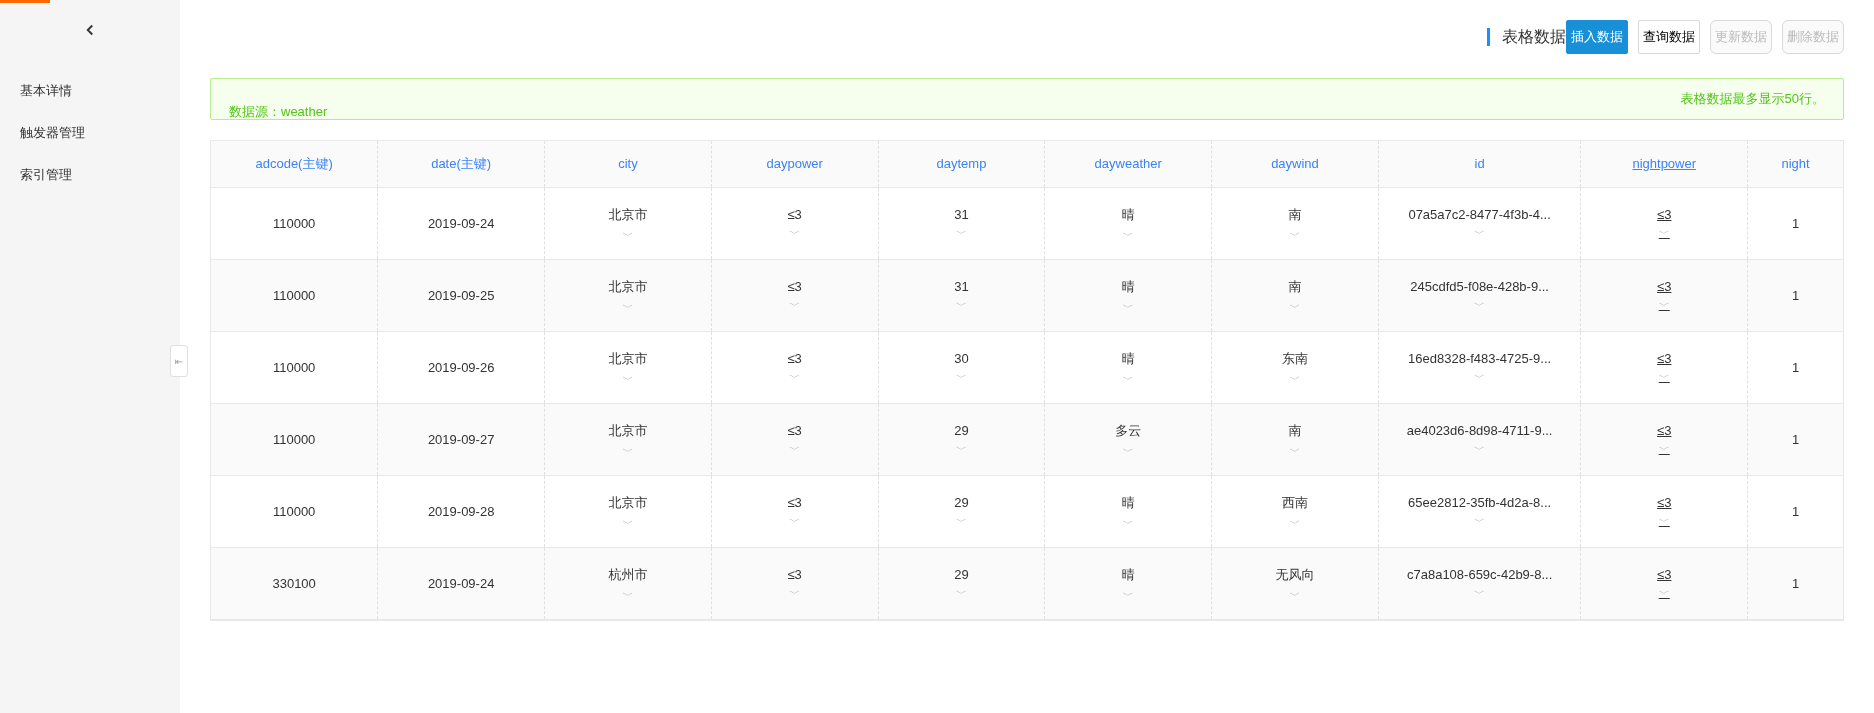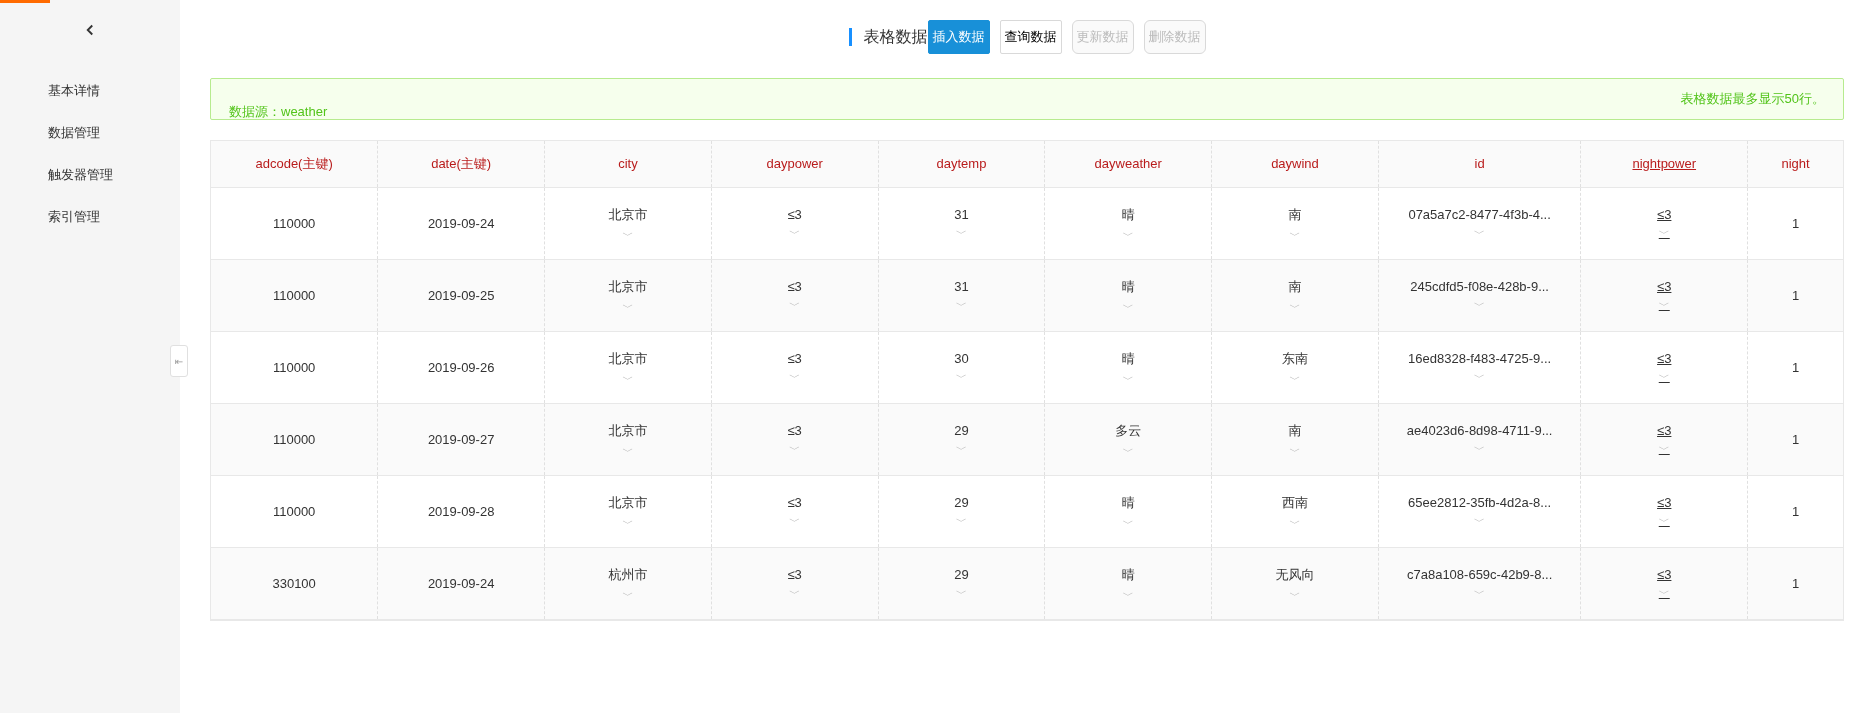--- a/index.html
+++ b/index.html
@@ -1,39 +1,39 @@
 <!DOCTYPE html>
 <html><head>
 <meta charset="utf-8">
 <style>
 * { margin: 0; padding: 0; box-sizing: border-box; }
 body { font-family: "Microsoft YaHei", "PingFang SC", Arial, sans-serif; font-size: 13px; color: #333; background: #fff; }
 .container { display: flex; width: 1874px; height: 713px; }
 .sidebar { width: 180px; background: #f5f5f5; flex-shrink: 0; display: flex; flex-direction: column; }
 .sidebar-back { height: 60px; display: flex; align-items: center; justify-content: center; cursor: pointer; }
 .sidebar-back svg { width: 18px; height: 18px; }
-.sidebar-items { margin-top: 10px; margin-left: 28px; }
+.sidebar-items { margin-top: 10px; }
 .sidebar-item { height: 42px; padding-left: 20px; display: flex; align-items: center; font-size: 13px; color: #333; cursor: pointer; }
 .collapse-handle { position: absolute; left: 170px; top: 345px; width: 18px; height: 32px; background: #fff; border: 1px solid #e0e0e0; border-radius: 3px; display: flex; align-items: center; justify-content: center; font-size: 10px; color: #999; cursor: pointer; }
 .main { flex: 1; padding: 20px 30px 0 30px; overflow: hidden; position: relative; }
-.main-header { display: flex; align-items: center; justify-content: center; margin-bottom: 24px; }
+.main-header { display: flex; align-items: center; justify-content: flex-end; margin-bottom: 24px; }
 .main-title { display: flex; align-items: center; font-size: 16px; color: #333; }
 .main-title-bar { width: 3px; height: 18px; background: #1890ff; margin-right: 12px; }
 .action-buttons { display: flex; gap: 10px; }
 .btn { height: 34px; padding: 0 4px; border: 1px solid #d9d9d9; background: #fff; font-size: 13px; cursor: pointer; display: flex; align-items: center; border-radius: 2px; }
 .btn-primary { background: #1890d8; color: #fff; border-color: #1890d8; }
 .btn-disabled { color: #bbb; cursor: not-allowed; background: #fafafa; border-radius: 6px; }
 .alert-bar { border: 1px solid #b7eb8f; background: #f6ffed; height: 42px; display: flex; align-items: center; justify-content: space-between; padding: 0 18px; margin-bottom: 20px; border-radius: 2px; }
 .alert-left { color: #52c41a; font-size: 13px; font-weight: 500; margin-top: 25px; }
 .alert-right { color: #52c41a; font-size: 13px; }
 .table-wrap { border: 1px solid #e8e8e8; overflow-x: auto; }
 table { border-collapse: collapse; width: 100%; min-width: 1520px; }
 th, td { text-align: center; font-size: 13px; border-right: 1px dashed #e0e0e0; border-bottom: 1px solid #e8e8e8; }
 th:last-child, td:last-child { border-right: none; }
-th { height: 46px; background: #fafafa; color: #b91c1c; font-weight: 400; }
+th { height: 46px; background: #fafafa; color: #3b82f6; font-weight: 400; }
 td { height: 72px; color: #333; }
 tbody tr:nth-child(even) td { background: #fafafa; }
 .cell-inner { display: flex; flex-direction: column; align-items: center; justify-content: center; gap: 6px; }
 .chevron { color: #bbb; font-size: 11px; line-height: 1; }
 .col-adcode { width: 140px; }
 .col-date { width: 140px; }
 .col-city { width: 140px; }
 .col-daypower { width: 140px; }
 .col-daytemp { width: 140px; }
 .col-dayweather { width: 140px; }
@@ -51,23 +51,20 @@
 <div class="container">
   <div class="sidebar">
     <div class="sidebar-back">
       <svg viewBox="0 0 24 24" fill="none" stroke="#333" stroke-width="2.5">
           <polyline points="15 18 9 12 15 6"></polyline>
         </svg>
     </div>
     <div class="sidebar-items">
       <div class="sidebar-item">
           <span>基本详情</span>
-        </div>
-      <div class="sidebar-item">
-          <span>数据管理</span>
         </div>
       <div class="sidebar-item">
           <span>触发器管理</span>
         </div>
       <div class="sidebar-item">
           <span>索引管理</span>
         </div>
     </div>
   </div>
 

